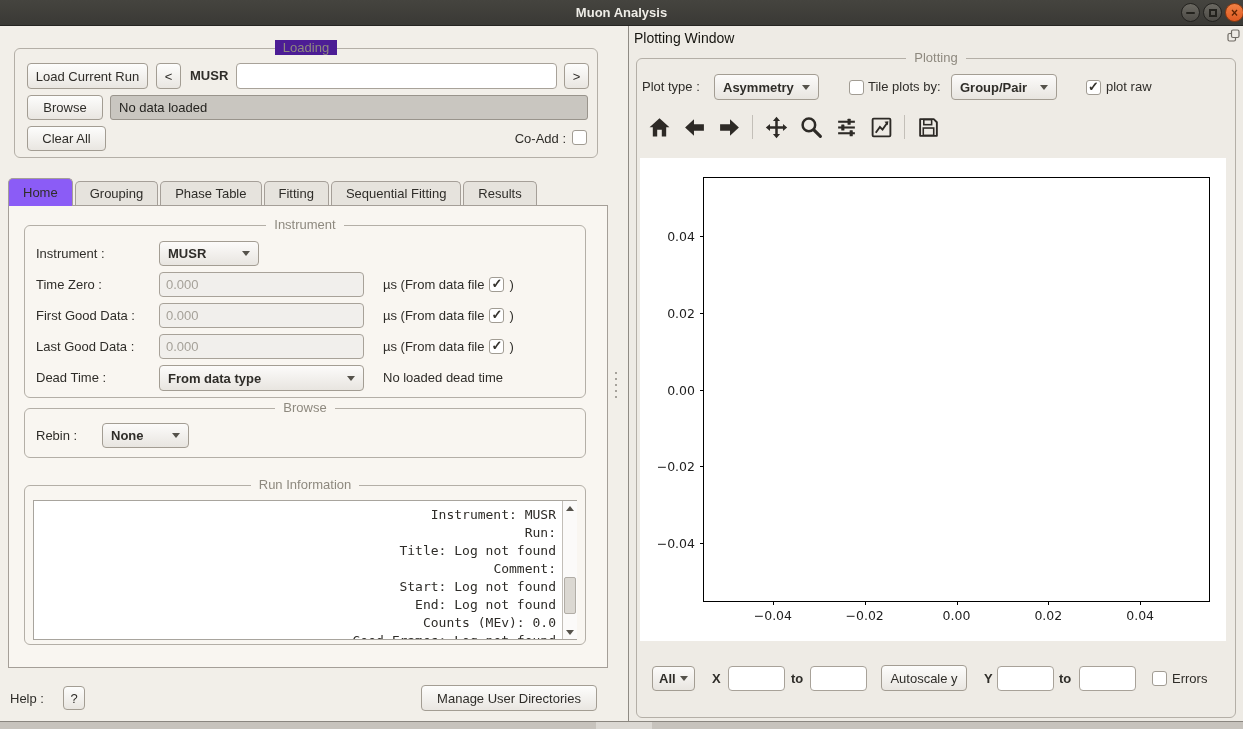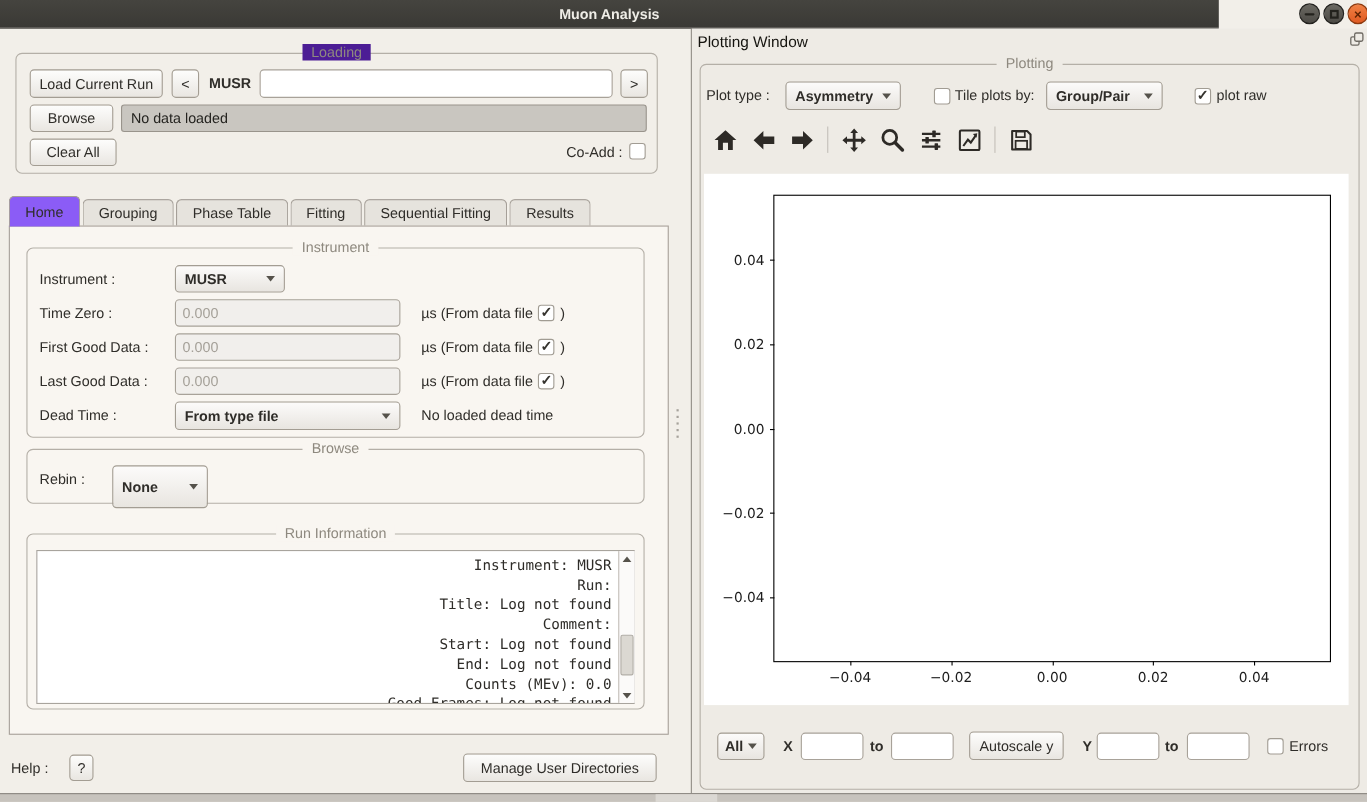--- a/index.html
+++ b/index.html
@@ -1,21 +1,21 @@
 <!DOCTYPE html>
 <html><head>
 <meta charset="utf-8">
 <style>
   * { margin:0; padding:0; box-sizing:border-box; }
   html,body { width:1243px; height:729px; }
   body { font-family:"Liberation Sans", sans-serif; font-size:13px; color:#2f2d29; background:#f2efe9; position:relative; overflow:hidden; }
   .abs { position:absolute; }
 
   
-  .titlebar { left:0; top:0; width:1108px; height:26px; background:linear-gradient(#45443f,#3a3935); border-bottom:1px solid #262522; }
+  .titlebar { left:0; top:0; width:1243px; height:26px; background:linear-gradient(#45443f,#3a3935); border-bottom:1px solid #262522; }
   .titlebar .wtitle { width:100%; text-align:center; line-height:25px; font-weight:bold; color:#efede7; font-size:13px; }
   .winbtn { top:3px; width:19px; height:19px; border-radius:50%; border:1px solid #23221f; background:linear-gradient(#6b6962,#4c4a45); display:flex; align-items:center; justify-content:center; }
   .winbtn.close { background:linear-gradient(#f08145,#e05a22); border-color:#8c3a10; }
   .sym-min { width:9px; height:2px; background:#23221d; border-radius:1px; }
   .sym-max { width:8px; height:8px; border:2px solid #23221d; }
   .sym-close { color:#5f2303; font-weight:bold; font-size:12px; line-height:1; }
 
   
   .group { border:1px solid #b4afa7; border-radius:6px; }
   .legend { position:absolute; top:-9px; left:0; right:0; text-align:center; pointer-events:none; }
@@ -149,30 +149,30 @@
 </div>
 <div class="abs lbl" style="left:36px; top:334px; z-index:5;">Last Good Data :</div>
 <input class="abs tinput disabled" style="left: 159px; top: 334px; width: 205px; height: 25px; z-index: 5;" disabled="" value="0.000">
 <div class="abs" style="left:383px; top:334px; z-index:5; display:flex; align-items:center; height:25px; gap:5px;">
   <span>µs (From data file</span>
   <span class="checkbox checked" style="position:relative;"></span>
   <span>)</span>
 </div>
 <div class="abs lbl" style="left:36px; top:365px; z-index:5;">Dead Time :</div>
 <div class="abs combo" style="left:159px; top:365px; width:205px; height:26px; z-index:5;">
-  <span style="font-weight:bold;">From type file</span>
+  <span style="font-weight:bold;">From data type</span>
     <span class="arrow"></span>
 </div>
 <div class="abs lbl" style="left:383px; top:365px; line-height:26px; z-index:5;">No loaded dead time</div>
 
 <div class="abs group" style="left:24px; top:408px; width:562px; height:50px; z-index:4;">
   <div class="legend"><span class="bg-pane">Browse</span></div>
 </div>
 <div class="abs lbl" style="left:36px; top:423px; z-index:5;">Rebin :</div>
-<div class="abs combo" style="left:102px; top:423px; width:87px; height:39px; z-index:5;">
+<div class="abs combo" style="left:102px; top:423px; width:87px; height:25px; z-index:5;">
   <span style="font-weight:bold;">None</span>
     <span class="arrow"></span>
 </div>
 
 <div class="abs group" style="left:24px; top:485px; width:562px; height:160px; z-index:4;">
   <div class="legend"><span class="bg-pane">Run Information</span></div>
 </div>
 <div class="abs runinfo-text" style="left:33px; top:500px; width:544px; height:140px; z-index:5;text-align:right;">
     <div class="ri-line"><span class="ri-label">Instrument</span><span>: MUSR</span></div>
     <div class="ri-line"><span class="ri-label">Run</span><span>:</span></div>

